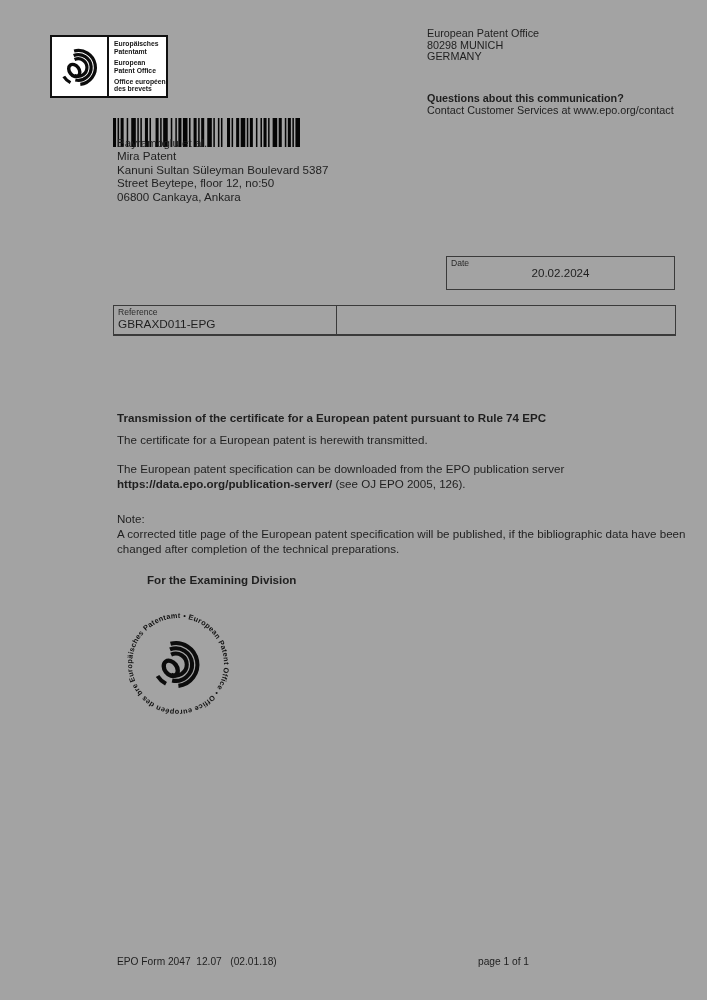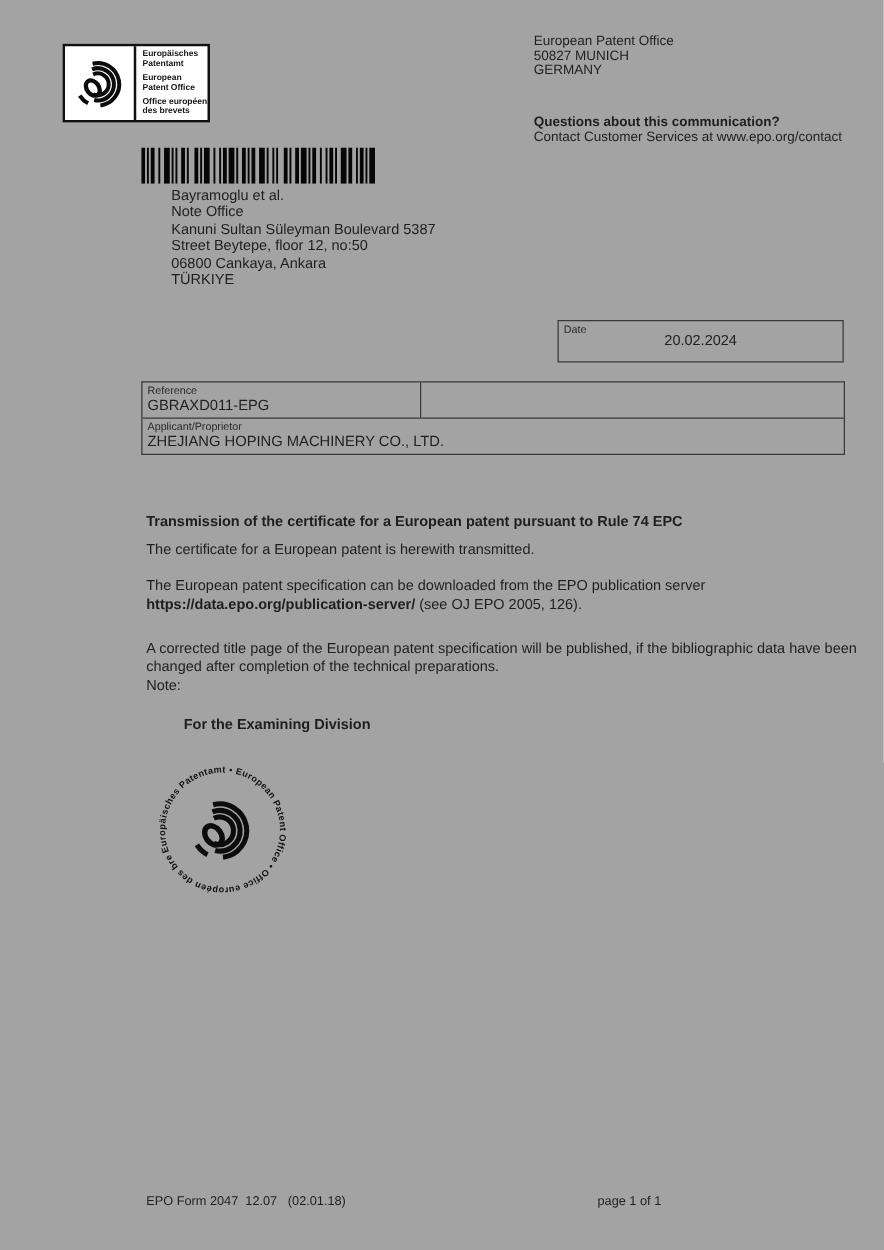--- a/index.html
+++ b/index.html
@@ -60,24 +60,23 @@
   .barcode {
     position: absolute;
     left: 113px; top: 118px;
     width: 187px; height: 29px;
   }
   .barcode svg { width: 100%; height: 100%; display: block; }
 
   
   .recipient {
     position: absolute;
-    left: 117px; top: 150px;
+    left: 117px; top: 136px;
     font-size: 11.6px;
     line-height: 13.4px;
-    margin-left: 20px;
   }
 
   
   .date-box {
     position: absolute;
     left: 446px; top: 256px;
     width: 229px; height: 34px;
     border: 1.5px solid #3a3a3a;
     box-sizing: border-box;
   }
@@ -178,21 +177,21 @@
 Patentamt</div>
       <div class="logo-name">European
 Patent Office</div>
       <div class="logo-name">Office européen
 des brevets</div>
     </div>
   </div>
 
   <div class="office-address">
     <div>European Patent Office</div>
-    <div>50827 MUNICH</div>
+    <div>80298 MUNICH</div>
     <div>GERMANY</div>
   </div>
 
   <div class="questions">
     <div class="q-head">Questions about this communication?</div>
     <div>Contact Customer Services at www.epo.org/contact</div>
   </div>
 
   <div class="barcode">
     <svg id="barcode-svg" preserveAspectRatio="none" aria-hidden="true" viewBox="0 0 123 29">
@@ -234,53 +233,48 @@
         <rect x="109" y="0" width="2" height="29" fill="#060606"></rect>
         <rect x="113" y="0" width="1" height="29" fill="#060606"></rect>
         <rect x="115" y="0" width="2" height="29" fill="#060606"></rect>
         <rect x="118" y="0" width="1" height="29" fill="#060606"></rect>
         <rect x="120" y="0" width="3" height="29" fill="#060606"></rect>
       </svg>
   </div>
 
   <div class="recipient">
     <div>Bayramoglu et al.</div>
-    <div>Note Office</div>
+    <div>Mira Patent</div>
     <div>Kanuni Sultan Süleyman Boulevard 5387</div>
     <div>Street Beytepe, floor 12, no:50</div>
     <div>06800 Cankaya, Ankara</div>
-    <div>TÜRKIYE</div>
   </div>
 
   <div class="date-box">
     <div class="date-label">Date</div>
     <div class="date-value">20.02.2024</div>
   </div>
 
   <div class="ref-table">
     <div class="ref-row1">
       <div class="ref-cell c1">
         <div class="cell-label">Reference</div>
         <div class="cell-value">GBRAXD011-EPG</div>
       </div>
     </div>
-    <div class="ref-cell">
-      <div class="cell-label">Applicant/Proprietor</div>
-      <div class="cell-value">ZHEJIANG HOPING MACHINERY CO., LTD.</div>
-    </div>
   </div>
 
   <div class="letter-body">
     <p class="subject">Transmission of the certificate for a European patent pursuant to Rule 74 EPC</p>
     <p class="para1">The certificate for a European patent is herewith transmitted.</p>
     <p class="para2"><span>The European patent specification can be downloaded from the EPO publication server</span><br>
       <span class="url">https://data.epo.org/publication-server/</span><span> (see OJ EPO 2005, 126).</span></p>
     <div class="note-block">
+      <div>Note:</div>
       <div>A corrected title page of the European patent specification will be published, if the bibliographic data have been changed after completion of the technical preparations.</div>
-      <div>Note:</div>
     </div>
     <p class="signature">For the Examining Division</p>
   </div>
 
   <div class="seal">
     <svg viewBox="0 0 132 132" aria-hidden="true">
       <g transform="rotate(-22 66 66)">
         <defs>
           <path id="seal-circle" d="M 20 66 A 46 46 0 1 1 112 66 A 46 46 0 1 1 20 66" fill="none"></path>
         </defs>

